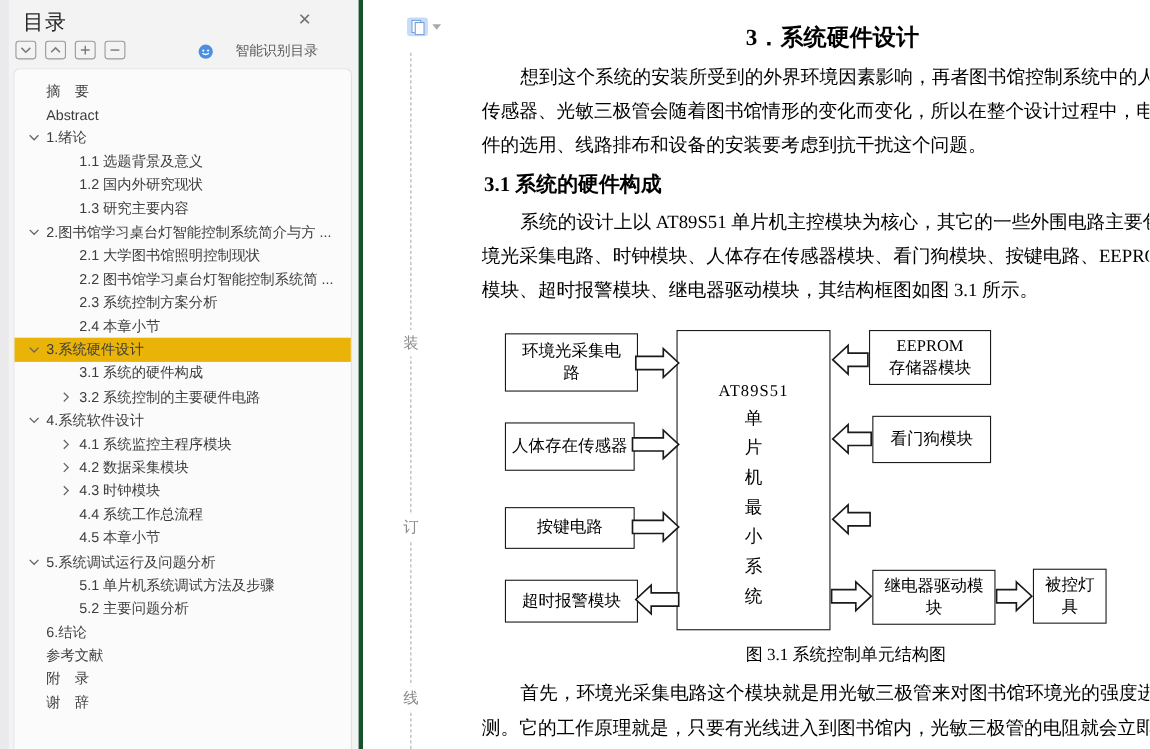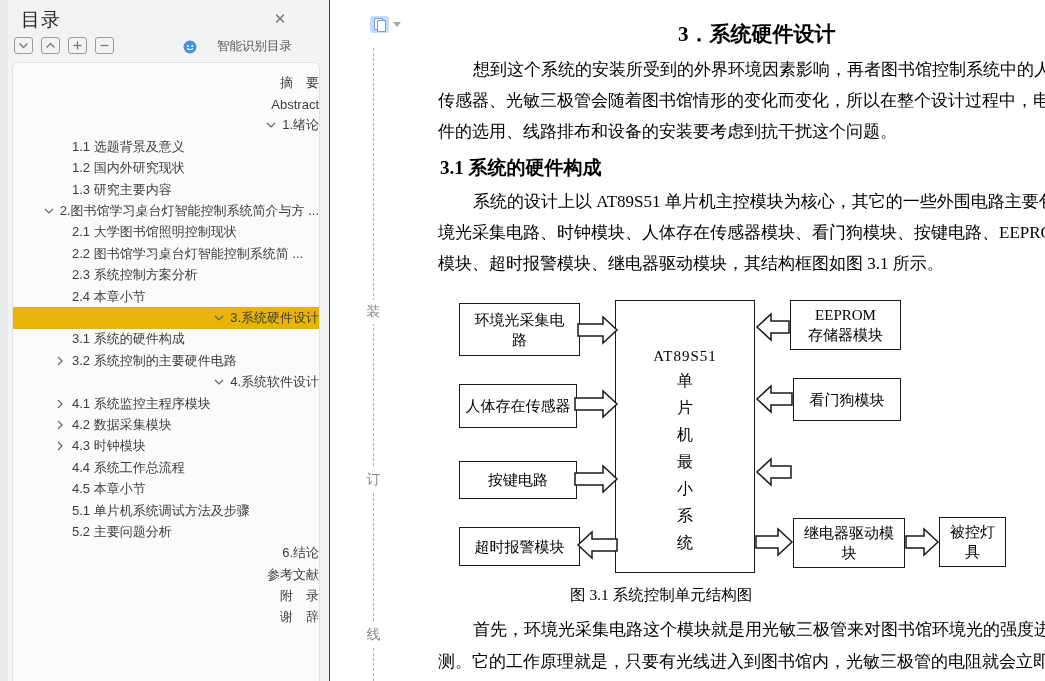--- a/index.html
+++ b/index.html
@@ -2,49 +2,49 @@
 <html><head>
 <meta charset="utf-8">
 <style>
   * { margin:0; padding:0; box-sizing:border-box; }
   html,body { width:1045px; height:681px; overflow:hidden; }
   body { font-family:"Liberation Sans", sans-serif; background:#fff; }
   .app { position:relative; width:1045px; height:681px; display:flex; }
 
   
   .sidebar { position:relative; width:330px; height:681px; background:#f3f3f4;
-             border-right:1px solid #14532d; flex:0 0 330px; }
+             border-right:4px solid #14532d; flex:0 0 330px; }
   .edge-strip { position:absolute; left:0; top:0; width:8px; height:681px; background:#eaeaec; }
   .sb-title { position:absolute; left:21px; top:7px; font-size:19px; color:#262626; letter-spacing:1px; }
   .sb-close { position:absolute; right:40px; top:10px; width:18px; height:18px; color:#737373;
               font-size:15px; line-height:18px; text-align:center; cursor:pointer; }
   .sb-toolbar { position:absolute; left:14px; top:37px; display:flex; gap:8px; }
   .tb-btn { width:19px; height:17px; border:1px solid #9a9a9a; border-radius:3px; background:transparent;
             display:flex; align-items:center; justify-content:center; cursor:pointer; }
   .ai-group { position:absolute; right:37px; top:38px; display:flex; align-items:center; gap:20px; cursor:pointer; }
   .ai-label { font-size:12.5px; color:#595959; }
 
   .toc-container { position:absolute; left:12px; top:62px; width:308px; height:620px;
                    background:#fbfbfc; border:1px solid #e2e2e4; border-bottom:none;
                    border-radius:6px 6px 0 0; padding-top:9px; overflow:hidden; }
   .toc-row { height:21.4px; display:flex; align-items:center; white-space:nowrap; overflow:hidden;
              cursor:pointer; }
   .toc-row .chev { width:16px; flex:0 0 16px; display:flex; align-items:center; justify-content:flex-start; }
-  .toc-row.lvl1 { padding-left:13px;justify-content:flex-end; }
+  .toc-row.lvl1 { padding-left:13px; }
   .toc-row.lvl2 { padding-left:43px; }
   .toc-row .lbl { font-size:13px; color:#3d3d3d; }
   .toc-row.selected { background:#eab308; }
 
   
   .doc { position:relative; width:715px; height:681px; background:#ffffff; overflow:hidden;
          font-family:"Liberation Serif","DejaVu Serif",serif; color:#000; }
   .line { position:absolute; white-space:nowrap; font-size:17px; line-height:20px; }
   .doc-title { position:absolute; left:348px; top:20px; font-size:21px; font-weight:bold; white-space:nowrap; }
   .sec-heading { position:absolute; left:110px; top:155px; font-size:19px; font-weight:bold; white-space:nowrap; }
-  .caption { position:absolute; left:240px; top:585px; width:290px; text-align:left;
+  .caption { position:absolute; left:240px; top:585px; width:290px; text-align:right;
              font-size:15.5px; white-space:nowrap; }
 
   
   .margin-dash { position:absolute; left:43px; top:48px; height:633px; width:0;
                  border-left:1px dashed #b0b0b0; }
   .margin-char { position:absolute; left:35px; width:17px; text-align:center; font-size:14px;
                  color:#8a8a8a; background:#fff; padding:3px 0;
                  font-family:"Liberation Sans",sans-serif; }
   .nav-icon { position:absolute; left:40px; top:16px; display:flex; align-items:center; gap:4px; cursor:pointer; }
   .nav-pages { position:relative; width:19px; height:17px; background:#c7dcf6; border-radius:3px; }
@@ -214,20 +214,28 @@
           <span class="lbl">4.3 时钟模块</span>
         </div>
       <div class="toc-row lvl2">
           <span class="chev"></span>
           <span class="lbl">4.4 系统工作总流程</span>
         </div>
       <div class="toc-row lvl2">
           <span class="chev"></span>
           <span class="lbl">4.5 本章小节</span>
         </div>
+      <div class="toc-row lvl1">
+          <span class="chev">
+            <svg width="10" height="8">
+              <polyline points="1,2 5,6 9,2" fill="none" stroke="#666" stroke-width="1.2"></polyline>
+            </svg>
+          </span>
+          <span class="lbl">5.系统调试运行及问题分析</span>
+        </div>
       <div class="toc-row lvl2">
           <span class="chev"></span>
           <span class="lbl">5.1 单片机系统调试方法及步骤</span>
         </div>
       <div class="toc-row lvl2">
           <span class="chev"></span>
           <span class="lbl">5.2 主要问题分析</span>
         </div>
       <div class="toc-row lvl1">
           <span class="chev"></span>

